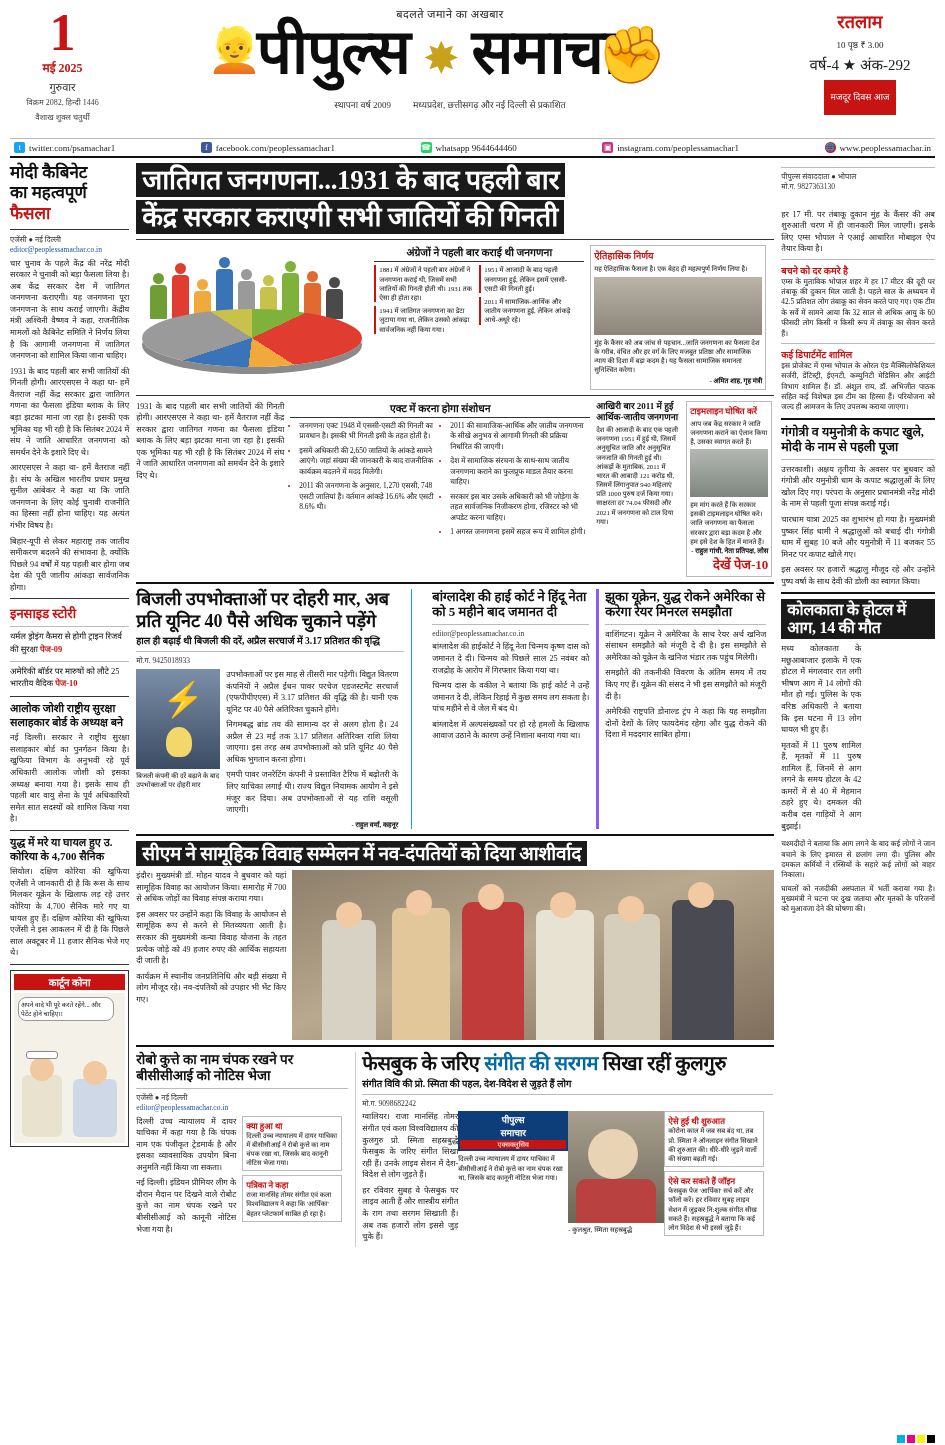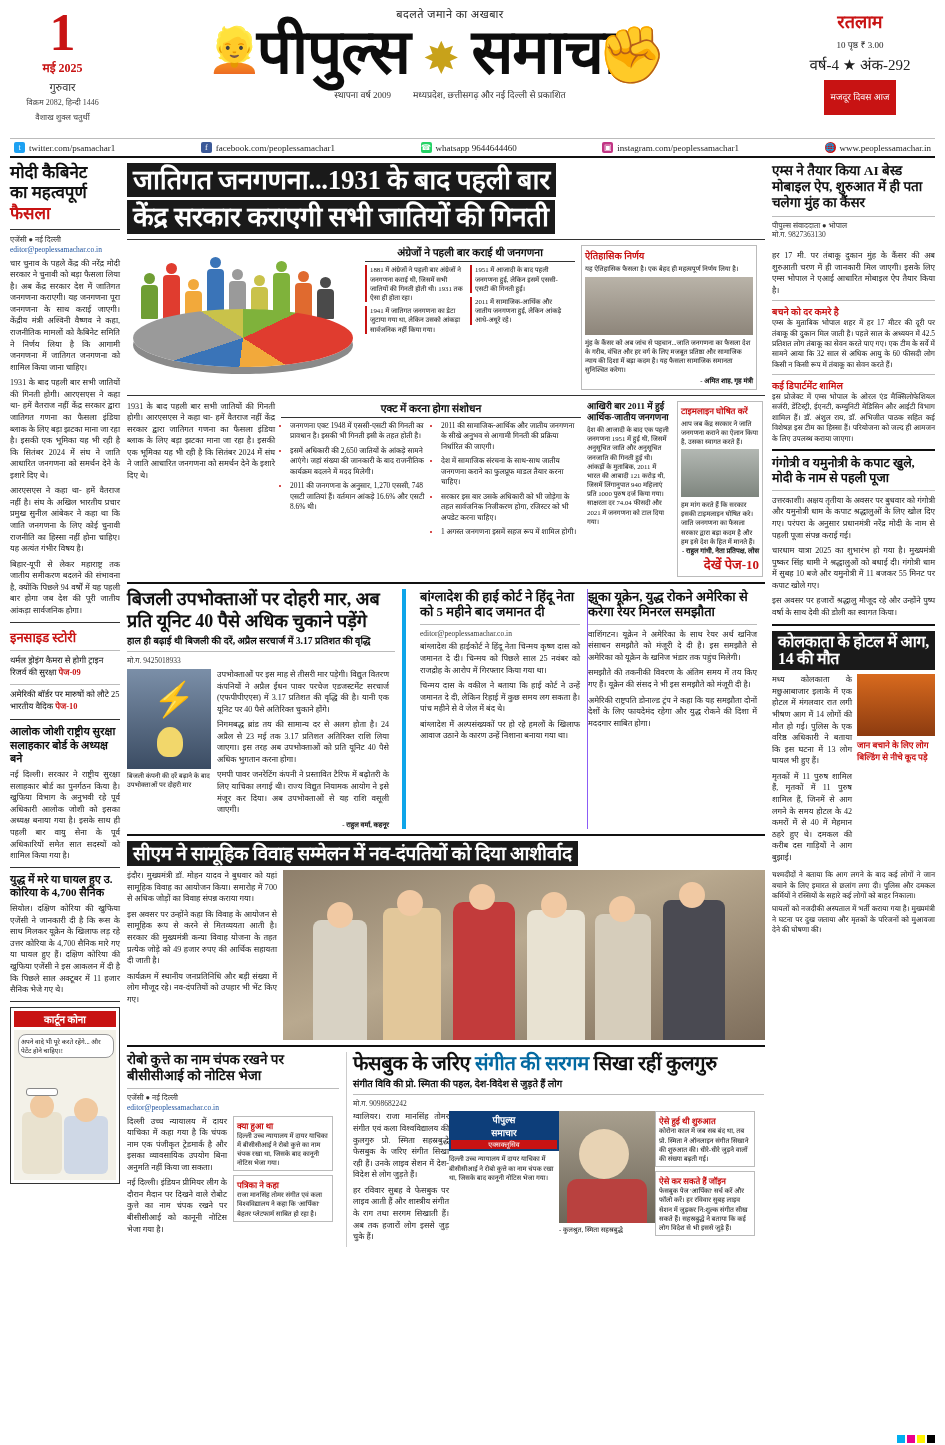--- a/index.html
+++ b/index.html
@@ -18,21 +18,21 @@
   .masthead { display:flex; align-items:flex-start; height:132px; position:relative; }
   .md-left { width:105px; text-align:center; padding-top:4px; }
   .md-date-num { font-size:52px; font-weight:bold; color:#c81313; line-height:0.9; font-family:"Liberation Serif", serif; }
   .md-month { font-size:12px; color:#c81313; font-weight:bold; margin-top:2px; }
   .md-day { font-size:11px; color:#333; margin-top:3px; }
   .md-sub { font-size:8px; color:#444; margin-top:4px; line-height:1.35; }
   .md-center { flex:1; text-align:center; position:relative; }
   .md-tag { font-size:11px; color:#222; letter-spacing:0.5px; }
   .md-title { font-size:62px; font-weight:bold; letter-spacing:-1px; line-height:1.0; margin:0; color:#0d0d0d; }
   .md-title .lotus { color:#c8a21a; font-size:40px; vertical-align:middle; }
-  .md-meta { display:flex; justify-content:center; gap:22px; font-size:9px; color:#333; margin-top:5px; }
+  .md-meta { display:flex; justify-content:center; gap:22px; font-size:9px; color:#333; margin-top:15px; }
   .md-right { width:150px; text-align:center; padding-top:3px; }
   .md-city { font-size:18px; font-weight:bold; color:#c81313; }
   .md-price { font-size:9px; color:#222; margin-top:5px; }
   .md-vol { font-size:15px; color:#222; margin-top:3px; }
   .md-badge { margin-top:6px; font-size:9px; color:#fff; background:#c81313; padding:12px 6px; display:inline-block; line-height:1.2; }
   .md-hand { position:absolute; right:118px; top:16px; font-size:56px; color:#c81313; }
   .md-worker { position:absolute; left:92px; top:18px; font-size:44px; color:#2b2b2b; }
 
   
   .social { display:flex; align-items:center; justify-content:space-between; border-top:1px solid #bbb; border-bottom:2px solid #111; padding:3px 4px; font-size:9px; color:#222; }
@@ -359,32 +359,32 @@
               <div class="body-txt">
                 <p>उपभोक्ताओं पर इस माह से तीसरी मार पड़ेगी। विद्युत वितरण कंपनियों ने अप्रैल ईंधन पावर परचेज एडजस्टमेंट सरचार्ज (एफपीपीएएस) में 3.17 प्रतिशत की वृद्धि की है। यानी एक यूनिट पर 40 पैसे अतिरिक्त चुकाने होंगे।</p>
                 <p>निगमबद्ध ब्रांड तय की सामान्य दर से अलग होता है। 24 अप्रैल से 23 मई तक 3.17 प्रतिशत अतिरिक्त राशि लिया जाएगा। इस तरह अब उपभोक्ताओं को प्रति यूनिट 40 पैसे अधिक भुगतान करना होगा।</p>
                 <p>एमपी पावर जनरेटिंग कंपनी ने प्रस्तावित टैरिफ में बढ़ोतरी के लिए याचिका लगाई थी। राज्य विद्युत नियामक आयोग ने इसे मंजूर कर दिया। अब उपभोक्ताओं से यह राशि वसूली जाएगी।</p>
               </div>
               <div class="tiny" style="text-align:right;font-weight:bold;">- राहुल वर्मा, कहनूर</div>
             </div>
           </div>
         </div>
 
-        <div style="width:178px;border-left:4px solid #0ea5e9;padding-left:14px;">
+        <div style="width:178px;border-left:1px solid #0ea5e9;padding-left:20px;">
           <div class="sub-h" style="font-size:13px;line-height:1.18;">बांग्लादेश की हाई कोर्ट ने हिंदू नेता को 5 महीने बाद जमानत दी</div>
           <div class="rule-thin"></div>
           <div class="byline em">editor@peoplessamachar.co.in</div>
           <div class="body-txt" style="margin-top:3px;">
             <p>बांग्लादेश की हाईकोर्ट ने हिंदू नेता चिन्मय कृष्ण दास को जमानत दे दी। चिन्मय को पिछले साल 25 नवंबर को राजद्रोह के आरोप में गिरफ्तार किया गया था।</p>
             <p>चिन्मय दास के वकील ने बताया कि हाई कोर्ट ने उन्हें जमानत दे दी, लेकिन रिहाई में कुछ समय लग सकता है। पांच महीने से वे जेल में बंद थे।</p>
             <p>बांग्लादेश में अल्पसंख्यकों पर हो रहे हमलों के खिलाफ आवाज उठाने के कारण उन्हें निशाना बनाया गया था।</p>
           </div>
         </div>
 
-        <div style="width:170px;border-left:1px solid #8b5cf6;">
+        <div style="width:170px;border-left:3px solid #8b5cf6;padding-left:6px;">
           <div class="sub-h" style="font-size:13px;line-height:1.18;">झुका यूक्रेन, युद्ध रोकने अमेरिका से करेगा रेयर मिनरल समझौता</div>
           <div class="rule-thin"></div>
           <div class="body-txt" style="margin-top:3px;">
             <p>वाशिंगटन। यूक्रेन ने अमेरिका के साथ रेयर अर्थ खनिज संसाधन समझौते को मंजूरी दे दी है। इस समझौते से अमेरिका को यूक्रेन के खनिज भंडार तक पहुंच मिलेगी।</p>
             <p>समझौते की तकनीकी विवरण के अंतिम समय में तय किए गए हैं। यूक्रेन की संसद ने भी इस समझौते को मंजूरी दी है।</p>
             <p>अमेरिकी राष्ट्रपति डोनाल्ड ट्रंप ने कहा कि यह समझौता दोनों देशों के लिए फायदेमंद रहेगा और युद्ध रोकने की दिशा में मददगार साबित होगा।</p>
           </div>
         </div>
       </div>
 
@@ -481,27 +481,26 @@
                 <div class="qhead" style="font-size:8.4px;">ऐसे कर सकते हैं जॉइन</div>
                 <div class="tiny">फेसबुक पेज 'आर्पिका' सर्च करें और फॉलो करें। हर रविवार सुबह लाइव सेशन में जुड़कर नि:शुल्क संगीत सीख सकते हैं। सहस्रबुद्धे ने बताया कि कई लोग विदेश से भी इससे जुड़े हैं।</div>
               </div>
             </div>
           </div>
         </div>
       </div>
     </div>
 
     <div class="col-r">
-      <div class="sub-h" style="font-size:13.5px;line-height:1.2;">एम्स ने तैयार किया AI बेस्ड मोबाइल ऐप, शुरुआत में ही पता चलेगा मुंह का कैंसर</div>
       <div class="rule-thin"></div>
       <div class="byline">
         <span>पीपुल्स संवाददाता ● भोपाल</span><br>
         <span>मो.ग. 9827363130</span>
       </div>
-      <div class="body-txt" style="margin-top:10px;">
+      <div class="body-txt" style="margin-top:17px;">
         <p>हर 17 मी. पर तंबाकू दुकान मुंह के कैंसर की अब शुरुआती चरण में ही जानकारी मिल जाएगी। इसके लिए एम्स भोपाल ने एआई आधारित मोबाइल ऐप तैयार किया है।</p>
       </div>
       <div class="rule-thin"></div>
       <div class="red-h" style="font-size:9.5px;">बचने को दर कमरे है</div>
       <div class="small">एम्स के मुताबिक भोपाल शहर में हर 17 मीटर की दूरी पर तंबाकू की दुकान मिल जाती है। पहले साल के अध्ययन में 42.5 प्रतिशत लोग तंबाकू का सेवन करते पाए गए। एक टीम के सर्वे में सामने आया कि 32 साल से अधिक आयु के 60 फीसदी लोग किसी न किसी रूप में तंबाकू का सेवन करते हैं।</div>
       <div class="rule-thin"></div>
       <div class="red-h" style="font-size:9.5px;">कई डिपार्टमेंट शामिल</div>
       <div class="small">इस प्रोजेक्ट में एम्स भोपाल के ओरल एंड मैक्सिलोफेशियल सर्जरी, डेंटिस्ट्री, ईएनटी, कम्युनिटी मेडिसिन और आईटी विभाग शामिल हैं। डॉ. अंशुल राय, डॉ. अभिजीत पाठक सहित कई विशेषज्ञ इस टीम का हिस्सा हैं। परियोजना को जल्द ही आमजन के लिए उपलब्ध कराया जाएगा।</div>
 
       <div class="rule" style="border-top:2px solid #111;"></div>
@@ -515,24 +514,20 @@
 
       <div class="rule" style="border-top:2px solid #111;"></div>
       <div class="hl-main" style="font-size:16px;">
         <span class="hl-band">कोलकाता के होटल में आग, 14 की मौत</span>
       </div>
       <div style="display:flex;gap:5px;margin-top:4px;">
         <div style="width:80px;" class="body-txt">
           <p>मध्य कोलकाता के मछुआबाजार इलाके में एक होटल में मंगलवार रात लगी भीषण आग में 14 लोगों की मौत हो गई। पुलिस के एक वरिष्ठ अधिकारी ने बताया कि इस घटना में 13 लोग घायल भी हुए हैं।</p>
           <p>मृतकों में 11 पुरुष शामिल हैं, मृतकों में 11 पुरुष शामिल हैं, जिनमें से आग लगने के समय होटल के 42 कमरों में से 40 में मेहमान ठहरे हुए थे। दमकल की करीब दस गाड़ियों ने आग बुझाई।</p>
         </div>
-        <div style="width:78px;">
-          <div class="ph" style="height:62px;background:linear-gradient(#d86a1e,#8c3b10);"></div>
-          <div class="red-h" style="font-size:8.6px;margin-top:3px;">जान बचाने के लिए लोग बिल्डिंग से नीचे कूद पड़े</div>
-        </div>
       </div>
       <div class="small" style="margin-top:3px;">चश्मदीदों ने बताया कि आग लगने के बाद कई लोगों ने जान बचाने के लिए इमारत से छलांग लगा दी। पुलिस और दमकल कर्मियों ने रस्सियों के सहारे कई लोगों को बाहर निकाला।</div>
       <div class="small" style="margin-top:3px;">घायलों को नजदीकी अस्पताल में भर्ती कराया गया है। मुख्यमंत्री ने घटना पर दुख जताया और मृतकों के परिजनों को मुआवजा देने की घोषणा की।</div>
     </div>
   </div>
 
   <div class="cmyk">
     <i style="background:#00aeef;"></i>
       <i style="background:#ec008c;"></i>
       <i style="background:#fff200;"></i>

